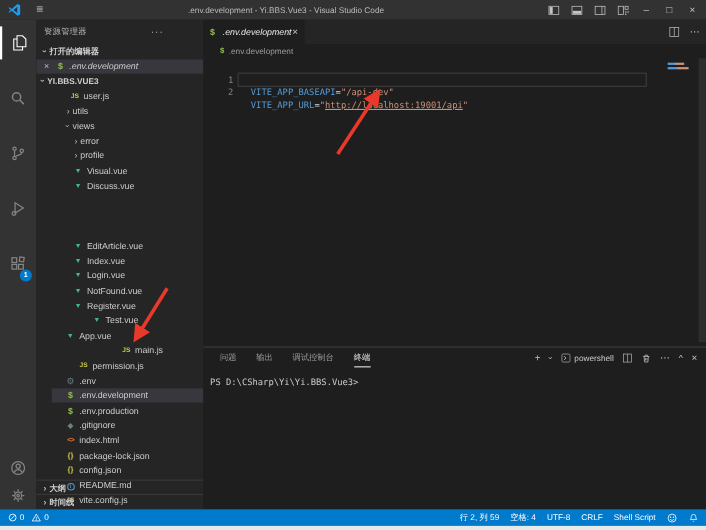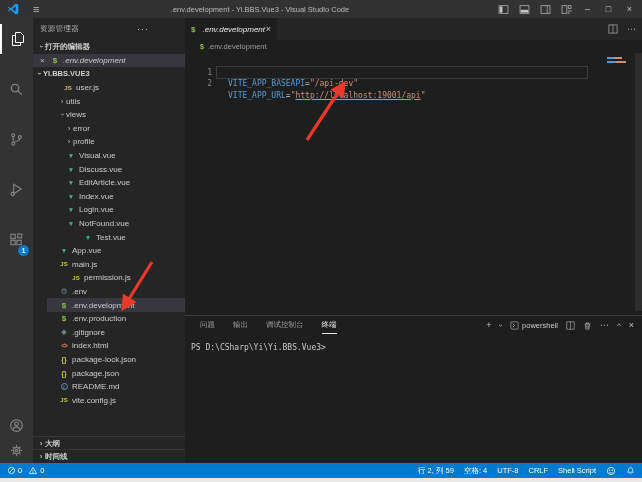--- a/index.html
+++ b/index.html
@@ -244,45 +244,49 @@
           <span>profile</span>
         </div>
         <div class="trow" style="padding-left: 19px;">
           <span class="fic vue">▼</span>
           <span>Visual.vue</span>
         </div>
         <div class="trow" style="padding-left: 19px;">
           <span class="fic vue">▼</span>
           <span>Discuss.vue</span>
         </div>
-        <div class="trow" style="padding-left: 19px;">
+        <div class="trow" style="padding-left: 19px; margin-top: 41px;">
           <span class="fic vue">▼</span>
           <span>EditArticle.vue</span>
         </div>
         <div class="trow" style="padding-left: 19px;">
           <span class="fic vue">▼</span>
           <span>Index.vue</span>
         </div>
         <div class="trow" style="padding-left: 19px;">
           <span class="fic vue">▼</span>
           <span>Login.vue</span>
         </div>
         <div class="trow" style="padding-left: 19px;">
           <span class="fic vue">▼</span>
           <span>NotFound.vue</span>
         </div>
+        <div class="trow" style="padding-left: 19px;">
+          <span class="fic vue">▼</span>
+          <span>Register.vue</span>
+        </div>
         <div class="trow" style="padding-left: 36px;">
           <span class="fic vue">▼</span>
           <span>Test.vue</span>
         </div>
         <div class="trow" style="padding-left: 12px;">
           <span class="fic vue">▼</span>
           <span>App.vue</span>
         </div>
-        <div class="trow" style="padding-left: 12px;">
+        <div class="trow" style="padding-left: 12px; justify-content: center;">
           <span class="fic js">JS</span>
           <span>main.js</span>
         </div>
         <div class="trow" style="padding-left: 12px; margin-left: 12px;">
           <span class="fic js">JS</span>
           <span>permission.js</span>
         </div>
         <div class="trow" style="padding-left: 12px;">
           <span class="fic gear">⚙</span>
           <span>.env</span>
@@ -302,21 +306,21 @@
         <div class="trow" style="padding-left: 12px;">
           <span class="fic html">&lt;&gt;</span>
           <span>index.html</span>
         </div>
         <div class="trow" style="padding-left: 12px;">
           <span class="fic brace">{}</span>
           <span>package-lock.json</span>
         </div>
         <div class="trow" style="padding-left: 12px;">
           <span class="fic brace">{}</span>
-          <span>package.json</span>
+          <span>config.json</span>
         </div>
         <div class="trow" style="padding-left: 12px;">
           <span class="fic info"><span class="circ">i</span></span>
           <span>README.md</span>
         </div>
         <div class="trow" style="padding-left: 12px;">
           <span class="fic js">JS</span>
           <span>vite.config.js</span>
         </div>
       </div>

